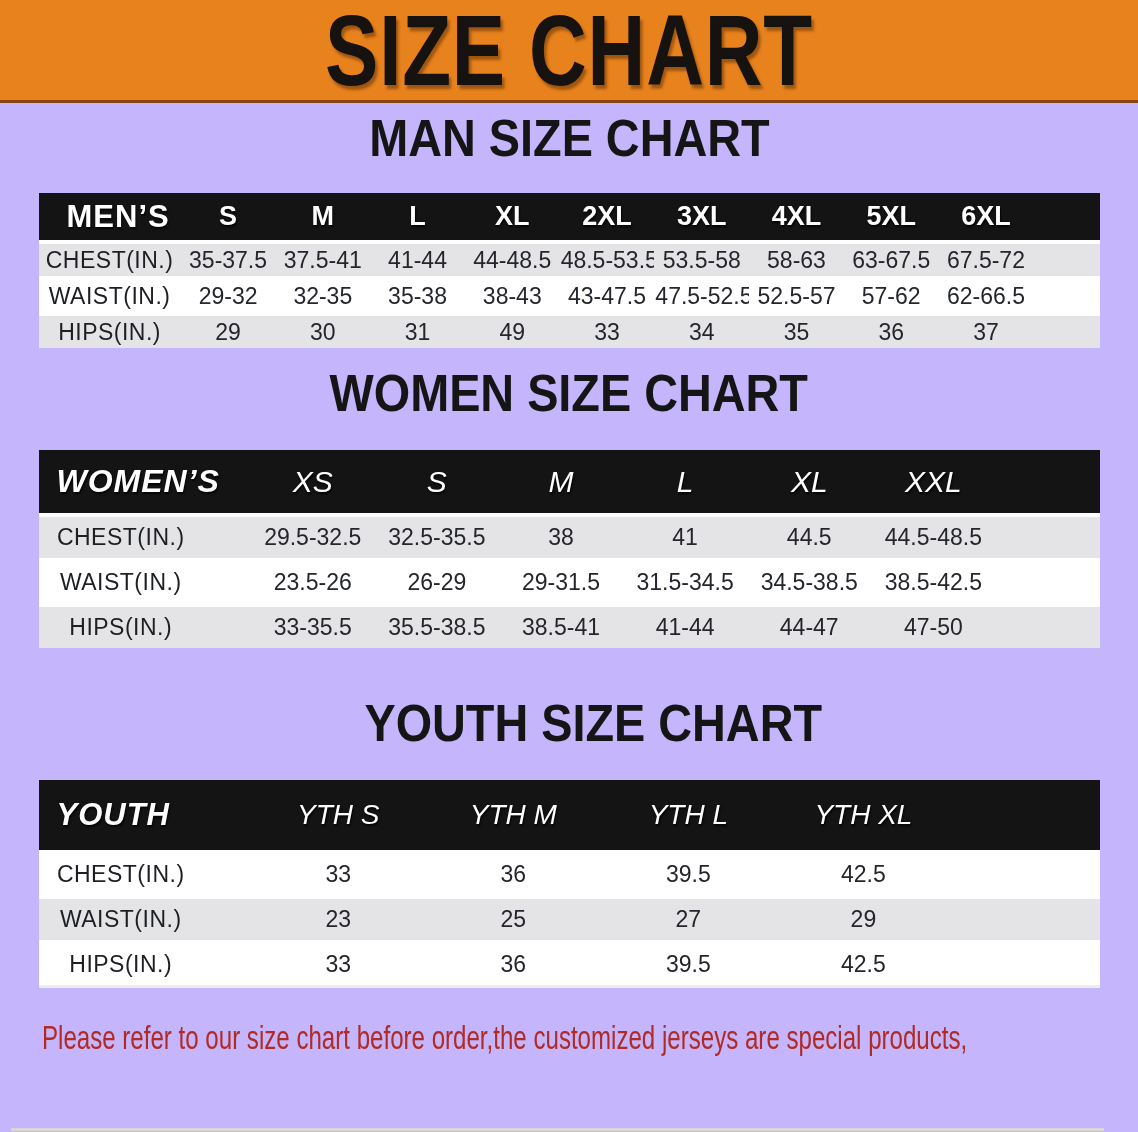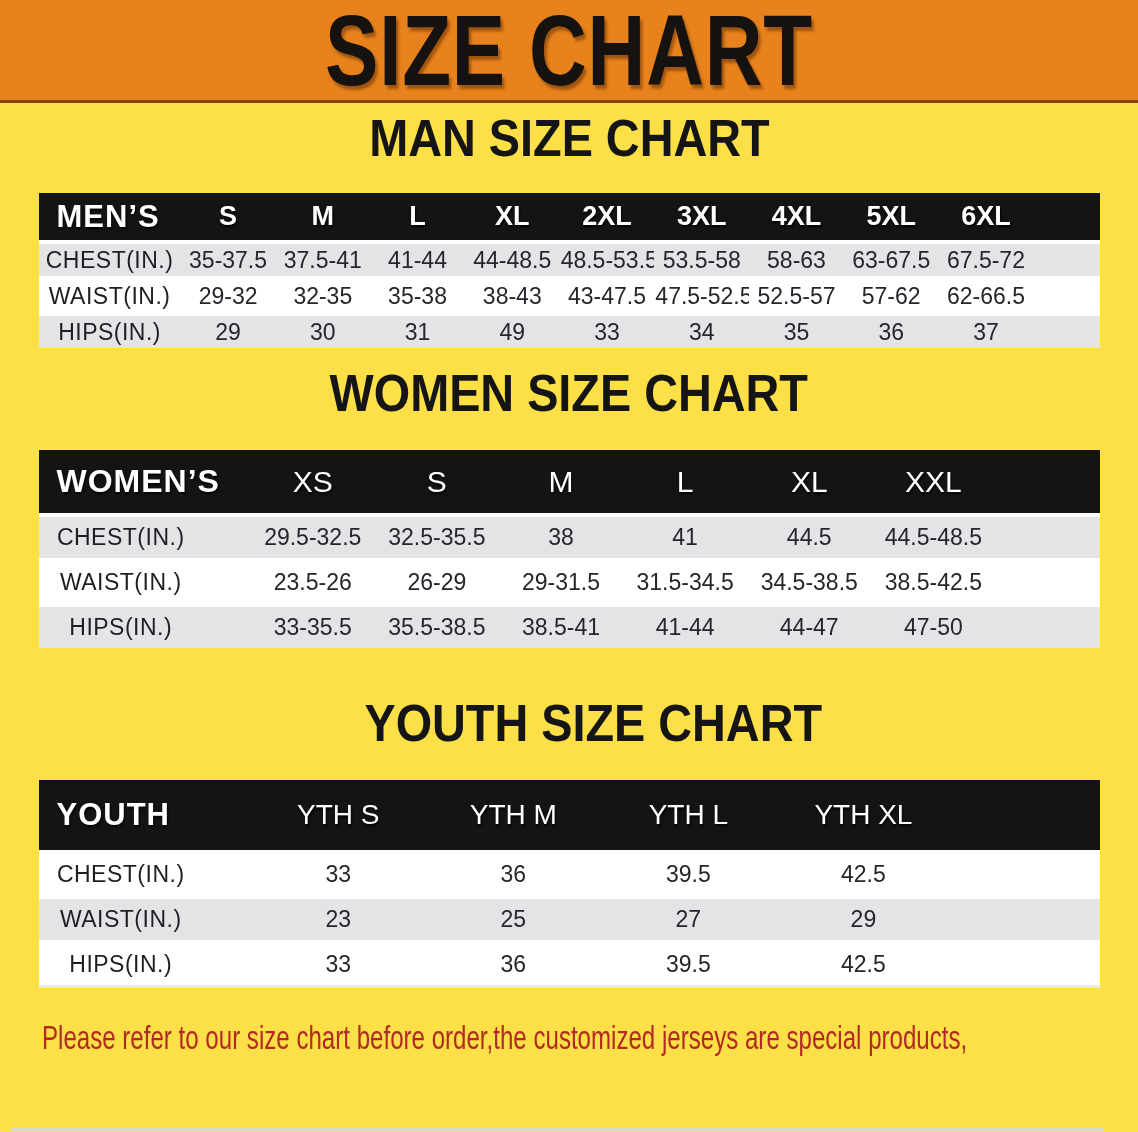--- a/index.html
+++ b/index.html
@@ -1,20 +1,20 @@
 <!DOCTYPE html>
 <html><head>
 <meta charset="utf-8">
 <style>
   html,body{margin:0;padding:0;background:#ffffff;}
   .page{
     position:relative;
     width:1138px;height:1132px;
     margin:0 auto;
-    background:#fde047;
+    background:#c4b5fd;
     overflow:hidden;
     font-family:"Liberation Sans","DejaVu Sans",sans-serif;
   }
   
   .banner{
     height:100px;
     background:#E8821C;
     border-bottom:3px solid #8a4414;
     display:flex;align-items:center;justify-content:center;
     overflow:hidden;
@@ -55,24 +55,24 @@
     background:#141414;color:#ffffff;
     font-weight:500;text-align:center;vertical-align:middle;
     text-shadow:1px 2px 2px rgba(0,0,0,0.8);
     white-space:nowrap;overflow:hidden;
   }
   .size-table thead .bar-label{
     text-align:left;padding-left:18px;
     font-weight:800;letter-spacing:1px;
   }
   .t-men thead th{height:45px;font-size:27px;font-weight:600;}
-  .t-men thead .bar-label{font-size:31px;}
-  .t-women thead th{height:61px;font-size:30px;}
+  .t-men thead .bar-label{font-size:31px;text-align:center;}
+  .t-women thead th{height:61px;font-size:30px;font-style:italic;}
   .t-women thead .bar-label{font-size:32px;}
-  .t-youth thead th{height:68px;font-size:28px;}
+  .t-youth thead th{height:68px;font-size:28px;font-style:italic;}
   .t-youth thead .bar-label{font-size:31px;}
   .size-table tbody td{
     text-align:center;vertical-align:middle;
     font-size:23px;color:#24262b;
     border-top:4px solid #ffffff;
     white-space:nowrap;overflow:hidden;
   }
   .size-table tbody .row-label{color:#1d1f23;letter-spacing:0.5px;}
   .t-men tbody td{height:30px;}
   .t-women tbody td,.t-youth tbody td{height:39px;}

